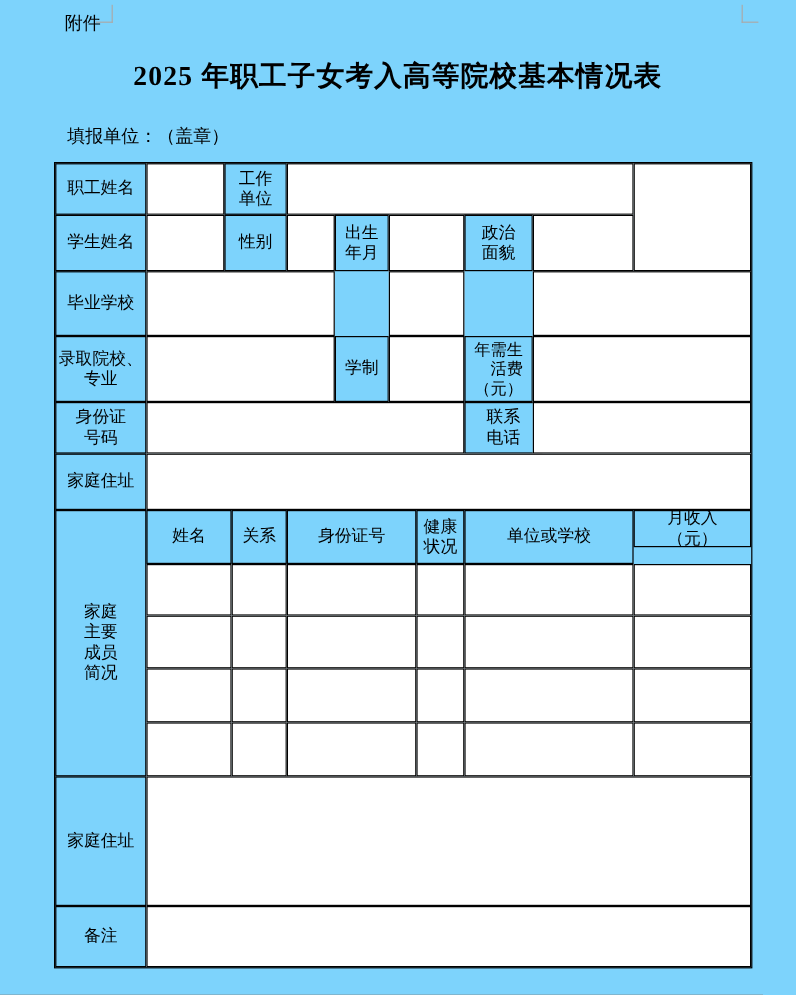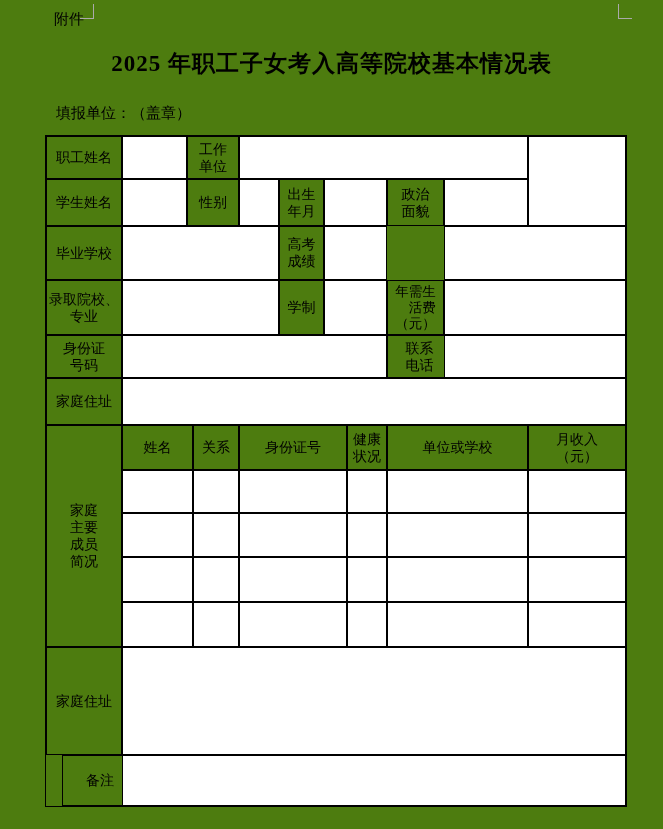--- a/index.html
+++ b/index.html
@@ -1,17 +1,17 @@
 <!DOCTYPE html>
 <html><head>
 <meta charset="utf-8">
 <style>
   html,body{margin:0;padding:0;background:#888;}
   #page{
-    position:relative;width:663px;height:829px;background:#4d7c0f;
+    position:relative;width:663px;height:829px;background:#7dd3fc;
     font-family:"Liberation Serif","DejaVu Serif",serif;color:#000;
     overflow:hidden;
   }
   .cell{
     position:absolute;box-sizing:border-box;border:1px solid #000;
     display:flex;align-items:center;justify-content:center;text-align:center;
     font-size:14px;line-height:17px;white-space:pre-line;
   }
   .cell.tight{line-height:16px;font-size:13.5px;}
   .blank{background:#fff;}
@@ -60,22 +60,20 @@
   <div class="cell blank" style="left:239px;top:179px;width:40px;height:47px;"></div>
   <div class="cell" style="left:279px;top:179px;width:45px;height:47px;">出生
 年月</div>
   <div class="cell blank" style="left:324px;top:179px;width:63px;height:47px;"></div>
   <div class="cell" style="left:387px;top:179px;width:57px;height:47px;">政治
 面貌</div>
   <div class="cell blank" style="left:444px;top:179px;width:84px;height:47px;"></div>
 
   <div class="cell" style="left:46px;top:226px;width:76px;height:54px;">毕业学校</div>
   <div class="cell blank" style="left:122px;top:226px;width:157px;height:54px;"></div>
-  <div class="cell" style="left:279px;top:226px;width:45px;height:54px;">高考
-成绩</div>
   <div class="cell blank" style="left:324px;top:226px;width:63px;height:54px;"></div>
   <div class="cell blank" style="left:444px;top:226px;width:182px;height:54px;"></div>
 
   <div class="cell" style="left:46px;top:280px;width:76px;height:55px;">录取院校、
 专业</div>
   <div class="cell blank" style="left:122px;top:280px;width:157px;height:55px;"></div>
   <div class="cell" style="left:279px;top:280px;width:45px;height:55px;">学制</div>
   <div class="cell blank" style="left:324px;top:280px;width:63px;height:55px;"></div>
   <div class="cell tight" style="left:387px;top:280px;width:57px;height:55px;text-align:right;">年需生
 活费
@@ -96,21 +94,21 @@
 主要
 成员
 简况</div>
 
   <div class="cell fcA" style="top:425px;height:45px;">姓名</div>
   <div class="cell fcB" style="top:425px;height:45px;">关系</div>
   <div class="cell fcC" style="top:425px;height:45px;">身份证号</div>
   <div class="cell fcD" style="top:425px;height:45px;">健康
 状况</div>
   <div class="cell fcE" style="top:425px;height:45px;">单位或学校</div>
-  <div class="cell fcF" style="top:425px;height:45px;">月收入
+  <div class="cell fcF" style="top:425px;height:31px;">月收入
 （元）</div>
 
   <div class="cell blank fcA fr1"></div>
   <div class="cell blank fcB fr1"></div>
   <div class="cell blank fcC fr1"></div>
   <div class="cell blank fcD fr1"></div>
   <div class="cell blank fcE fr1"></div>
   <div class="cell blank fcF fr1"></div>
 
   <div class="cell blank fcA fr2"></div>
@@ -130,18 +128,18 @@
   <div class="cell blank fcA fr4"></div>
   <div class="cell blank fcB fr4"></div>
   <div class="cell blank fcC fr4"></div>
   <div class="cell blank fcD fr4"></div>
   <div class="cell blank fcE fr4"></div>
   <div class="cell blank fcF fr4"></div>
 
   <div class="cell" style="left:46px;top:647px;width:76px;height:108px;">家庭住址</div>
   <div class="cell blank" style="left:122px;top:647px;width:504px;height:108px;"></div>
 
-  <div class="cell" style="left:62px;top:755px;width:76px;height:51px;">备注</div>
+  <div class="cell" style="left:46px;top:755px;width:76px;height:51px;">备注</div>
   <div class="cell blank" style="left:122px;top:755px;width:504px;height:51px;"></div>
 
   <div id="outer-frame"></div>
 
 </div>
 
 </body></html>

